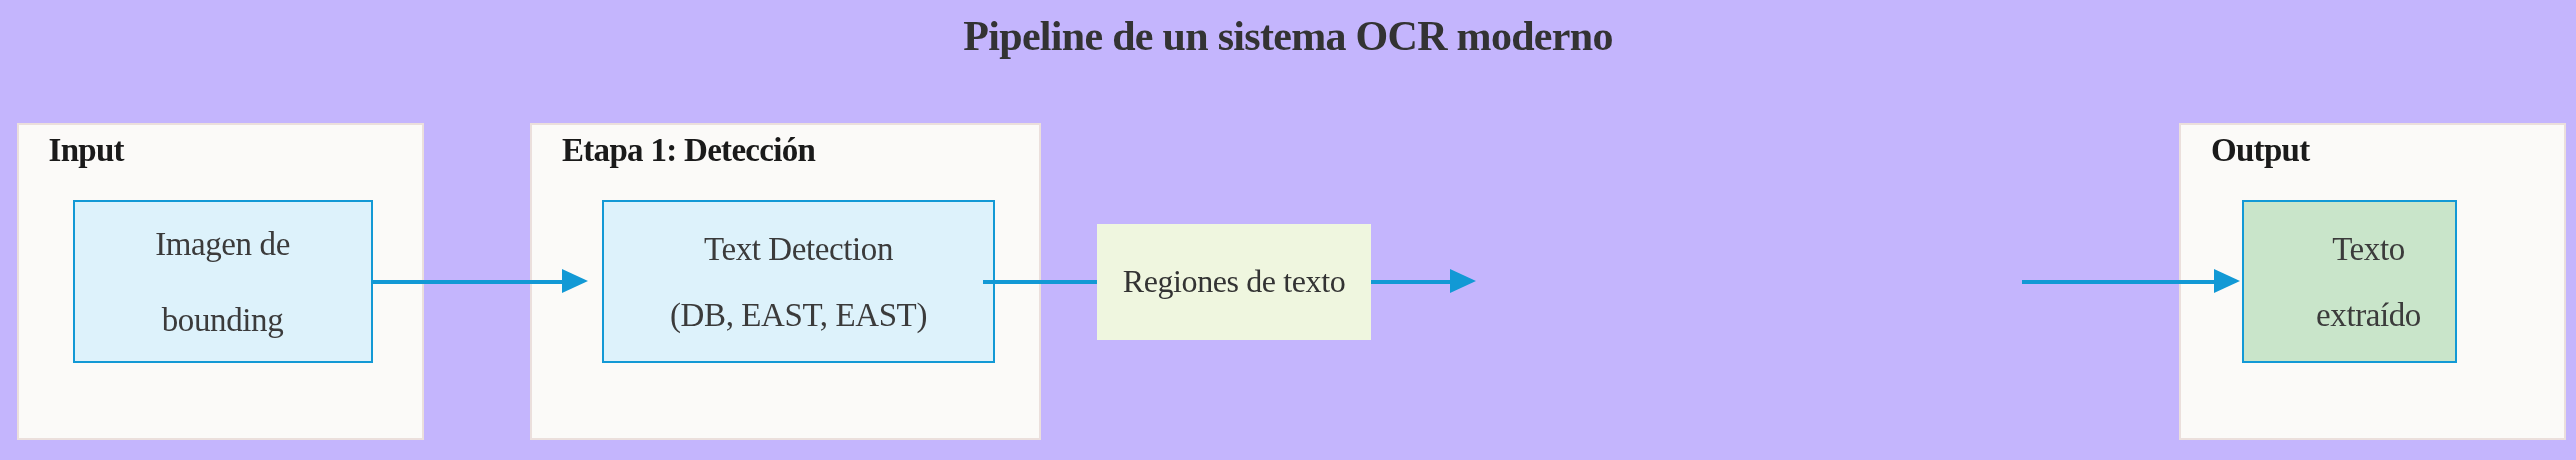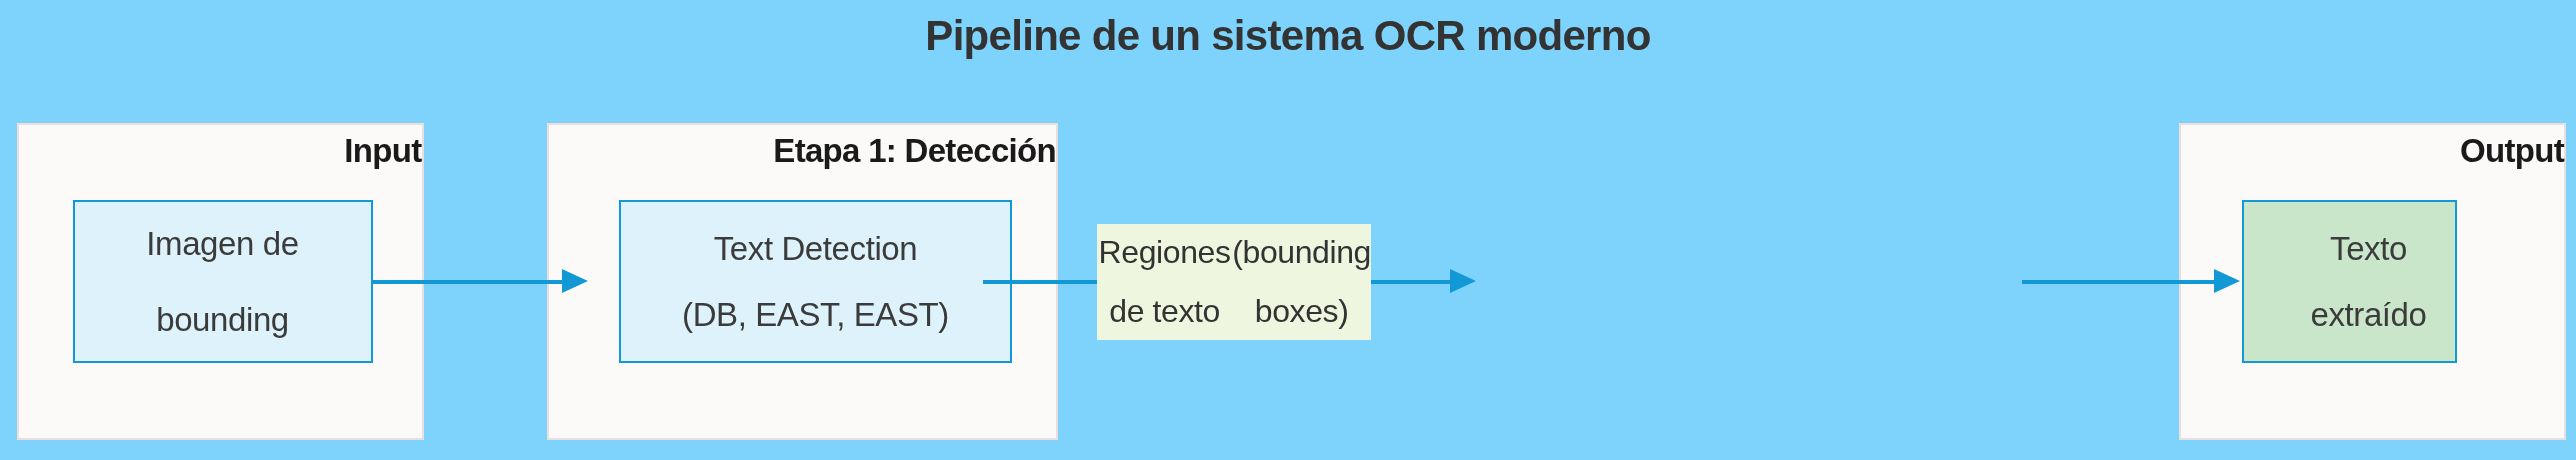--- a/index.html
+++ b/index.html
@@ -1,39 +1,40 @@
 <!DOCTYPE html>
 <html style="font-size:11.5px"><head>
 <meta charset="utf-8">
 <style>
   html,body{margin:0;padding:0;background:#ffffff;}
   .canvas{
     position:relative;
     width:2576px;height:460px;
-    background:#7dd3fc;
-    font-family:Liberation Sans, sans-serif;
+    background:#c4b5fd;
+    font-family:Liberation Serif, serif;
     overflow:hidden;
   }
   .diagram-title{
     position:absolute;left:0;top:11.5px;width:100%;
     text-align:center;
     font-size:42px;font-weight:700;letter-spacing:-0.7px;
     color:#333333;
   }
   .subgraph{
     position:absolute;top:123px;height:317px;
     background:#fbfaf8;
     border:2.2px solid #ebdfdc;
     box-sizing:border-box;
   }
   .subgraph-label{
     position:absolute;top:7.2px;left:0;width:100%;
-    text-align:right;
+    text-align:left;
     font-size:33px;font-weight:700;letter-spacing:-0.7px;
     color:#1a1a1a;
+    padding-left:30px;
   }
   .node{
     position:absolute;top:75px;height:163px;
     box-sizing:border-box;
     border:2.9px solid #1299d5;
     background:#ddf2fb;
     display:flex;flex-direction:column;align-items:center;justify-content:center;
     font-size:33px;line-height:2.0;letter-spacing:-0.4px;
     color:#3b3b3b;text-align:center;
   }
@@ -50,21 +51,21 @@
   }
   .edge-label{
     position:absolute;left:1097px;top:224px;width:274px;height:116px;
     background:#eff6df;z-index:2;
     display:flex;align-items:center;justify-content:center;
     font-size:32px;line-height:1.85;letter-spacing:-0.4px;
     color:#333333;text-align:center;
   }
   
   #sg-input{left:16.5px;width:407px;}
-  #sg-etapa1{left:530px;width:511px;margin-left:17px;}
+  #sg-etapa1{left:530px;width:511px;}
   #sg-etapa2{left:1423px;width:649px;}
   #sg-output{left:2179px;width:387px;}
   
   #sg-input  .node{left:54px;width:300px;gap:10px;}
   #sg-etapa1 .node{left:70px;width:393px;}
   #sg-etapa2 .node{left:53px;width:543px;}
   #sg-output .node{left:61px;width:215px;padding-left:38px;}
   
   #edge1{left:373px;width:189px;}
   #head1{left:562px;}
@@ -109,17 +110,16 @@
   <div class="arrowhead" id="head1"></div>
 
   <div class="edge-line" id="edge2"></div>
   <div class="arrowhead" id="head2"></div>
 
   <div class="edge-line" id="edge3"></div>
   <div class="arrowhead" id="head3"></div>
 
   <div class="edge-label">
     <span>Regiones de texto</span>
-    <span>(bounding boxes)</span>
   </div>
 
 </div>
 
 
 </body></html>

